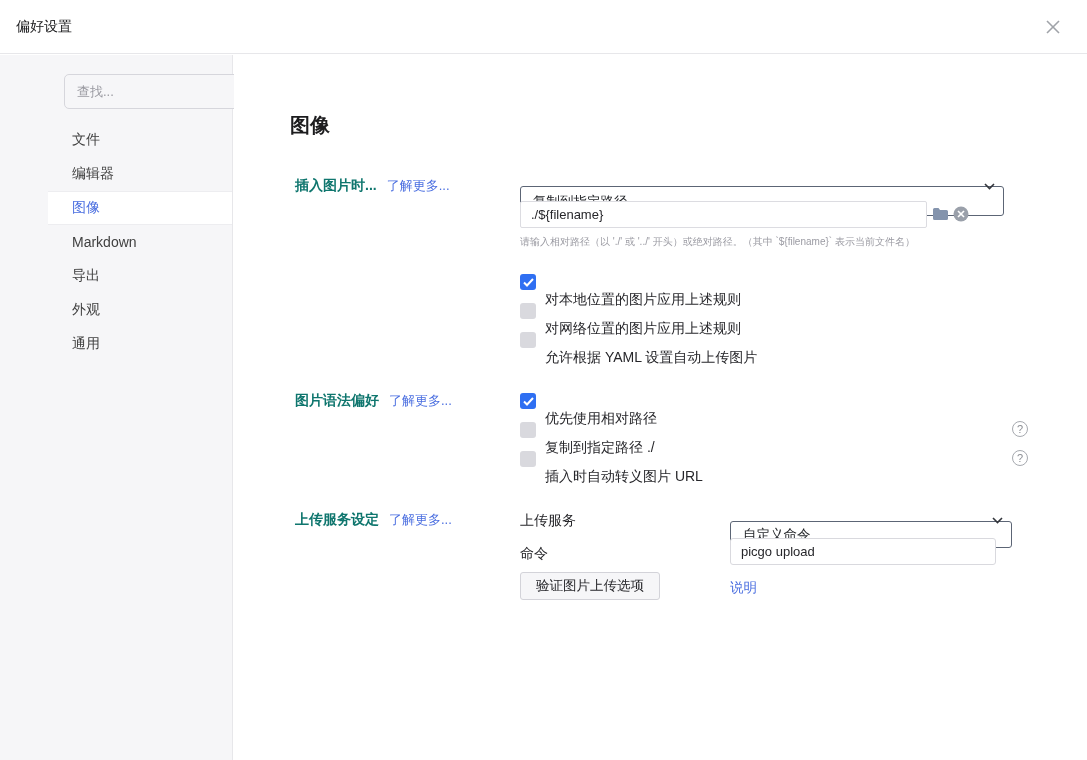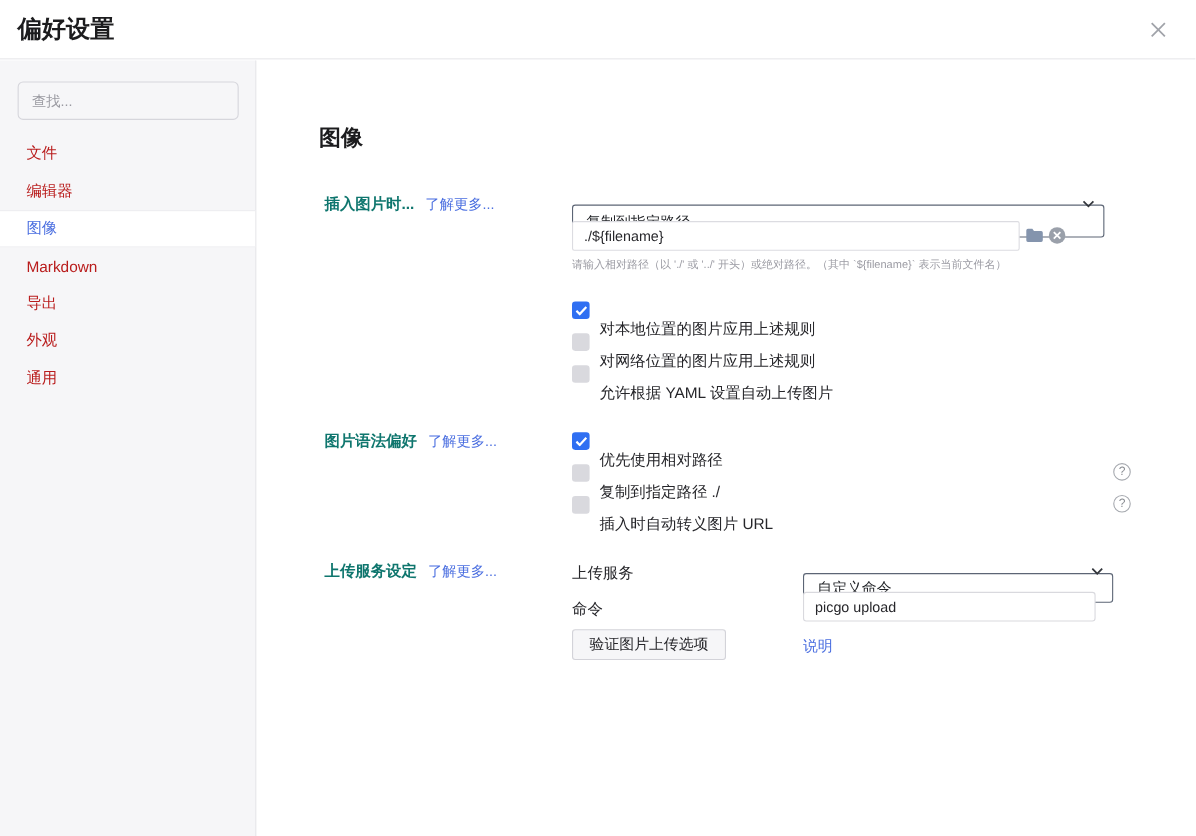--- a/index.html
+++ b/index.html
@@ -2,33 +2,33 @@
 <html><head>
 <meta charset="utf-8">
 <style>
   * { margin:0; padding:0; box-sizing:border-box; font-family:"Liberation Sans","DejaVu Sans",sans-serif; }
   body { background:#ffffff; }
   .window { position:relative; width:1087px; height:760px; background:#fff; overflow:hidden; }
 
   
   .header { position:absolute; left:0; top:0; width:100%; height:54px; background:#fff;
             border-bottom:1px solid #e7e7ea; display:flex; align-items:center; padding:0 16px; }
-  .win-title { font-size:22px; font-weight:bold; color:#1c1c1e; }
+  .win-title { font-size:14px; font-weight:normal; color:#1c1c1e; }
   .close-btn { position:absolute; right:25px; top:18px; width:18px; height:18px; cursor:pointer; }
   .close-btn svg { display:block; }
 
   
   .sidebar { position:absolute; left:0; top:55px; bottom:0; width:233px; background:#f6f6f8;
-             border-right:1px solid #e7e7ea; }
+             border-right:1px solid #e7e7ea;padding-left:48px; }
   .search-input { display:block; margin:19px 16px 14px 16px; width:201px; height:35px;
                   border:1px solid #d6d6dc; border-radius:5px; background:#f6f6f8;
                   padding:0 12px; font-size:13px; color:#333; outline:none; }
   .search-input::placeholder { color:#9a9aa1; }
   .nav-item { height:34px; display:flex; align-items:center; padding-left:24px; font-size:14px;
-              color:#b91c1c; cursor:pointer; }
+              color:#404040; cursor:pointer; }
   .nav-item.active { background:#ffffff; color:#4a6ee0; border-top:1px solid #ededf0; border-bottom:1px solid #ededf0; }
 
   
   .main { position:absolute; left:234px; top:55px; right:0; bottom:0; background:#fff; }
   .page-heading { position:absolute; left:290px; top:112px; font-size:20px; font-weight:bold; color:#1c1c1e; }
 
   .sec-label { position:absolute; display:flex; gap:10px; align-items:baseline; }
   .sec-label-text { font-size:14px; font-weight:bold; color:#0f766e; white-space:nowrap; }
   .learn-more { font-size:13px; color:#4a6ee0; cursor:pointer; white-space:nowrap; }
 

